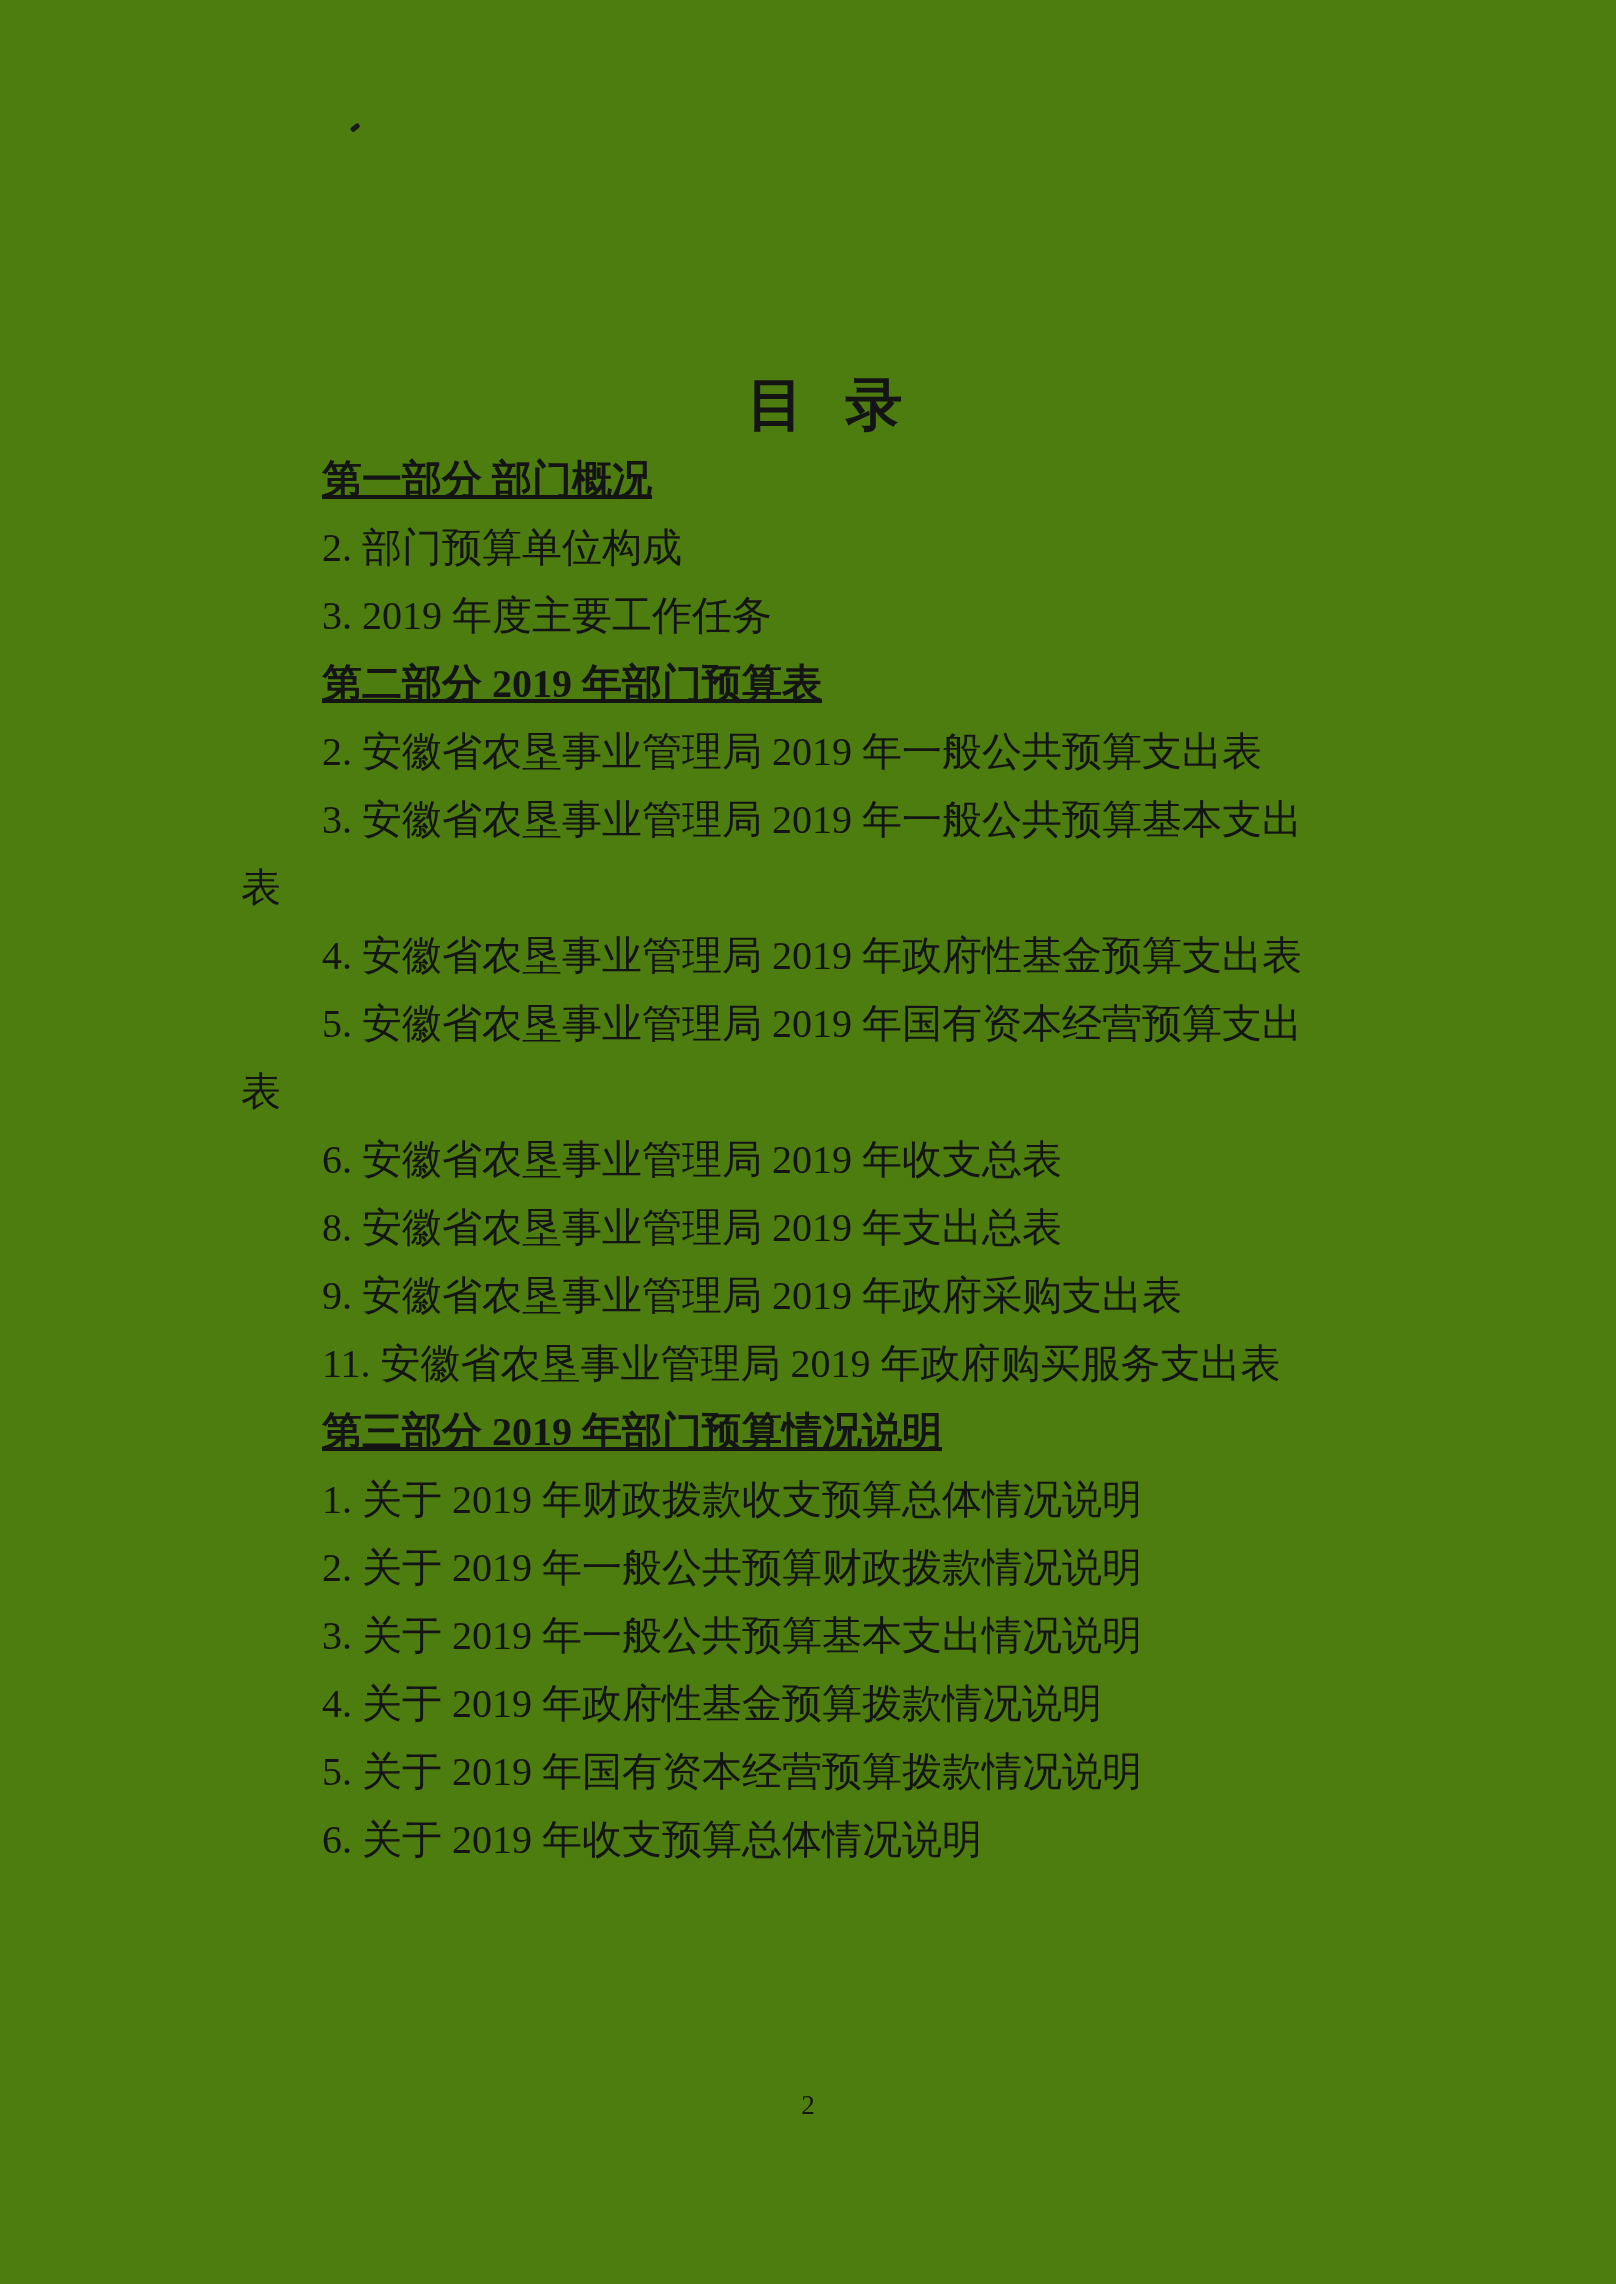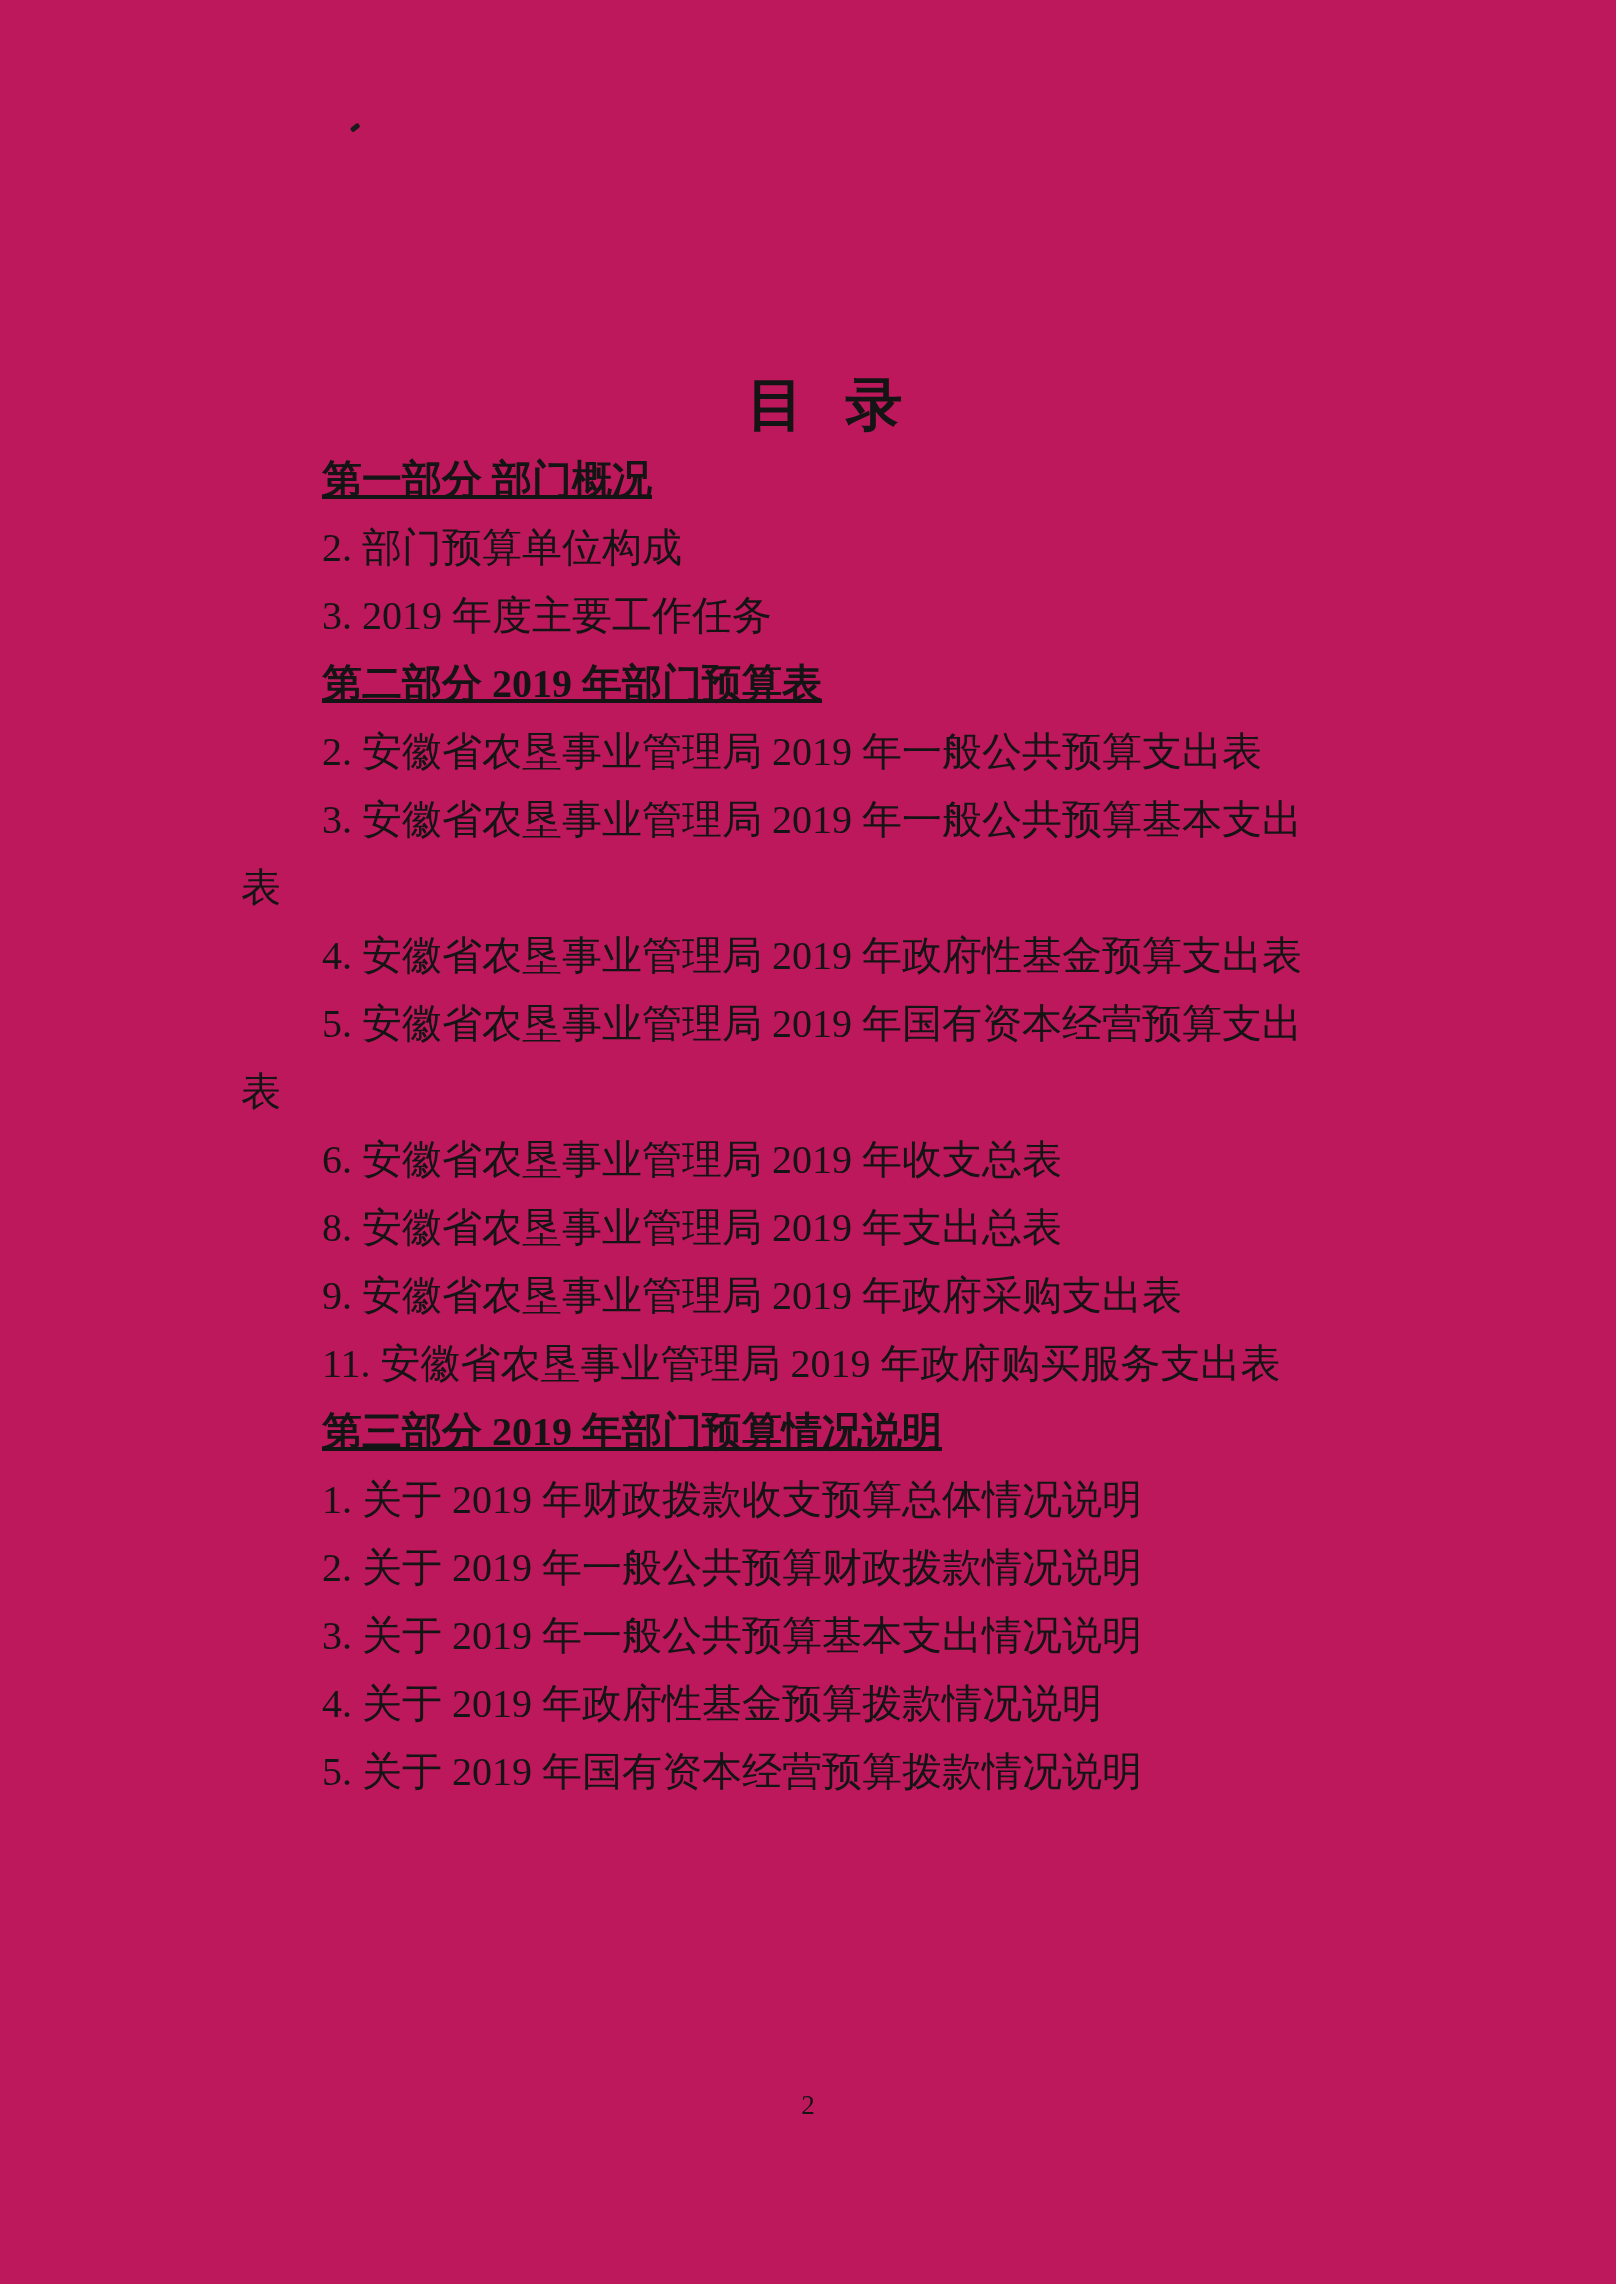--- a/index.html
+++ b/index.html
@@ -4,21 +4,21 @@
 <style>
   html, body {
     margin: 0;
     padding: 0;
     background: #e8e8e8;
   }
   .page {
     position: relative;
     width: 1616px;
     height: 2284px;
-    background: #be185d;
+    background: #4d7c0f;
     color: #141414;
     font-family: "Liberation Serif", "DejaVu Serif", serif;
     overflow: hidden;
   }
   .content {
     position: absolute;
     left: 241px;
     top: 363px;
     width: 1137px;
   }
@@ -92,19 +92,20 @@
     <div class="line indent">8. 安徽省农垦事业管理局 2019 年支出总表</div>
     <div class="line indent">9. 安徽省农垦事业管理局 2019 年政府采购支出表</div>
     <div class="line indent">11. 安徽省农垦事业管理局 2019 年政府购买服务支出表</div>
 
     <div class="line heading indent">第三部分 2019 年部门预算情况说明</div>
     <div class="line indent">1. 关于 2019 年财政拨款收支预算总体情况说明</div>
     <div class="line indent">2. 关于 2019 年一般公共预算财政拨款情况说明</div>
     <div class="line indent">3. 关于 2019 年一般公共预算基本支出情况说明</div>
     <div class="line indent">4. 关于 2019 年政府性基金预算拨款情况说明</div>
     <div class="line indent">5. 关于 2019 年国有资本经营预算拨款情况说明</div>
+    <div class="line indent">6. 关于 2019 年收支预算总体情况说明</div>
 
   </div>
 
   <div class="page-number">2</div>
 
 </div>
 
 
 </body></html>

